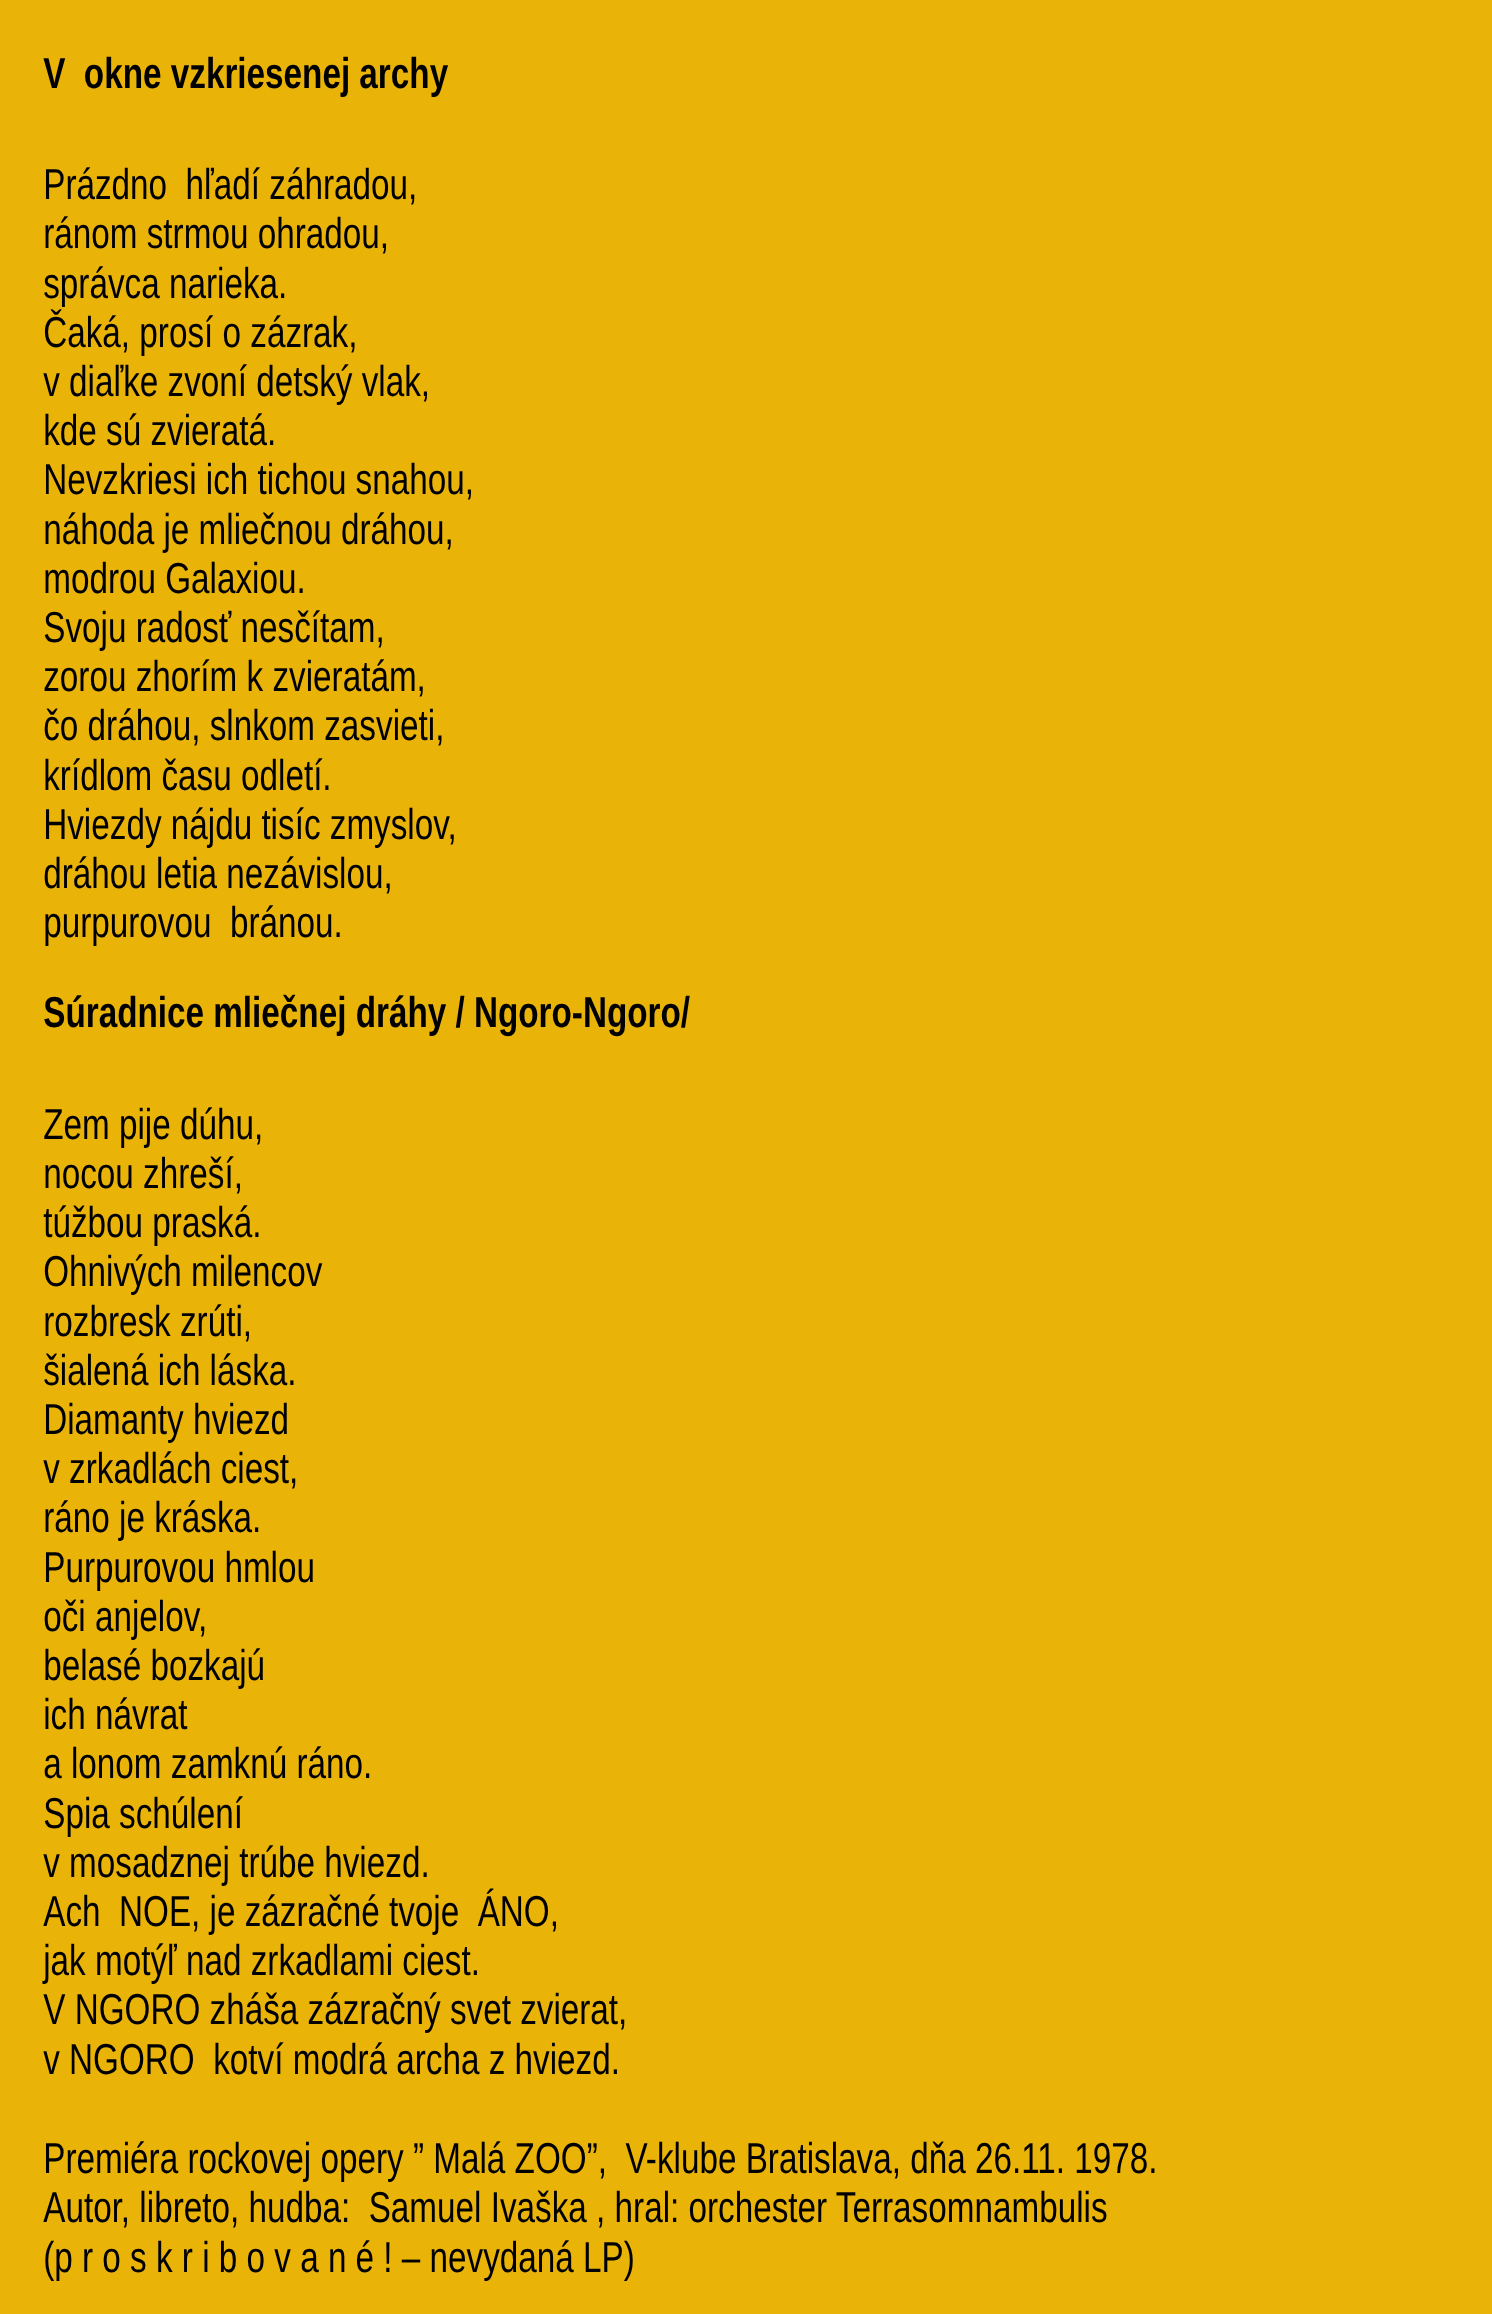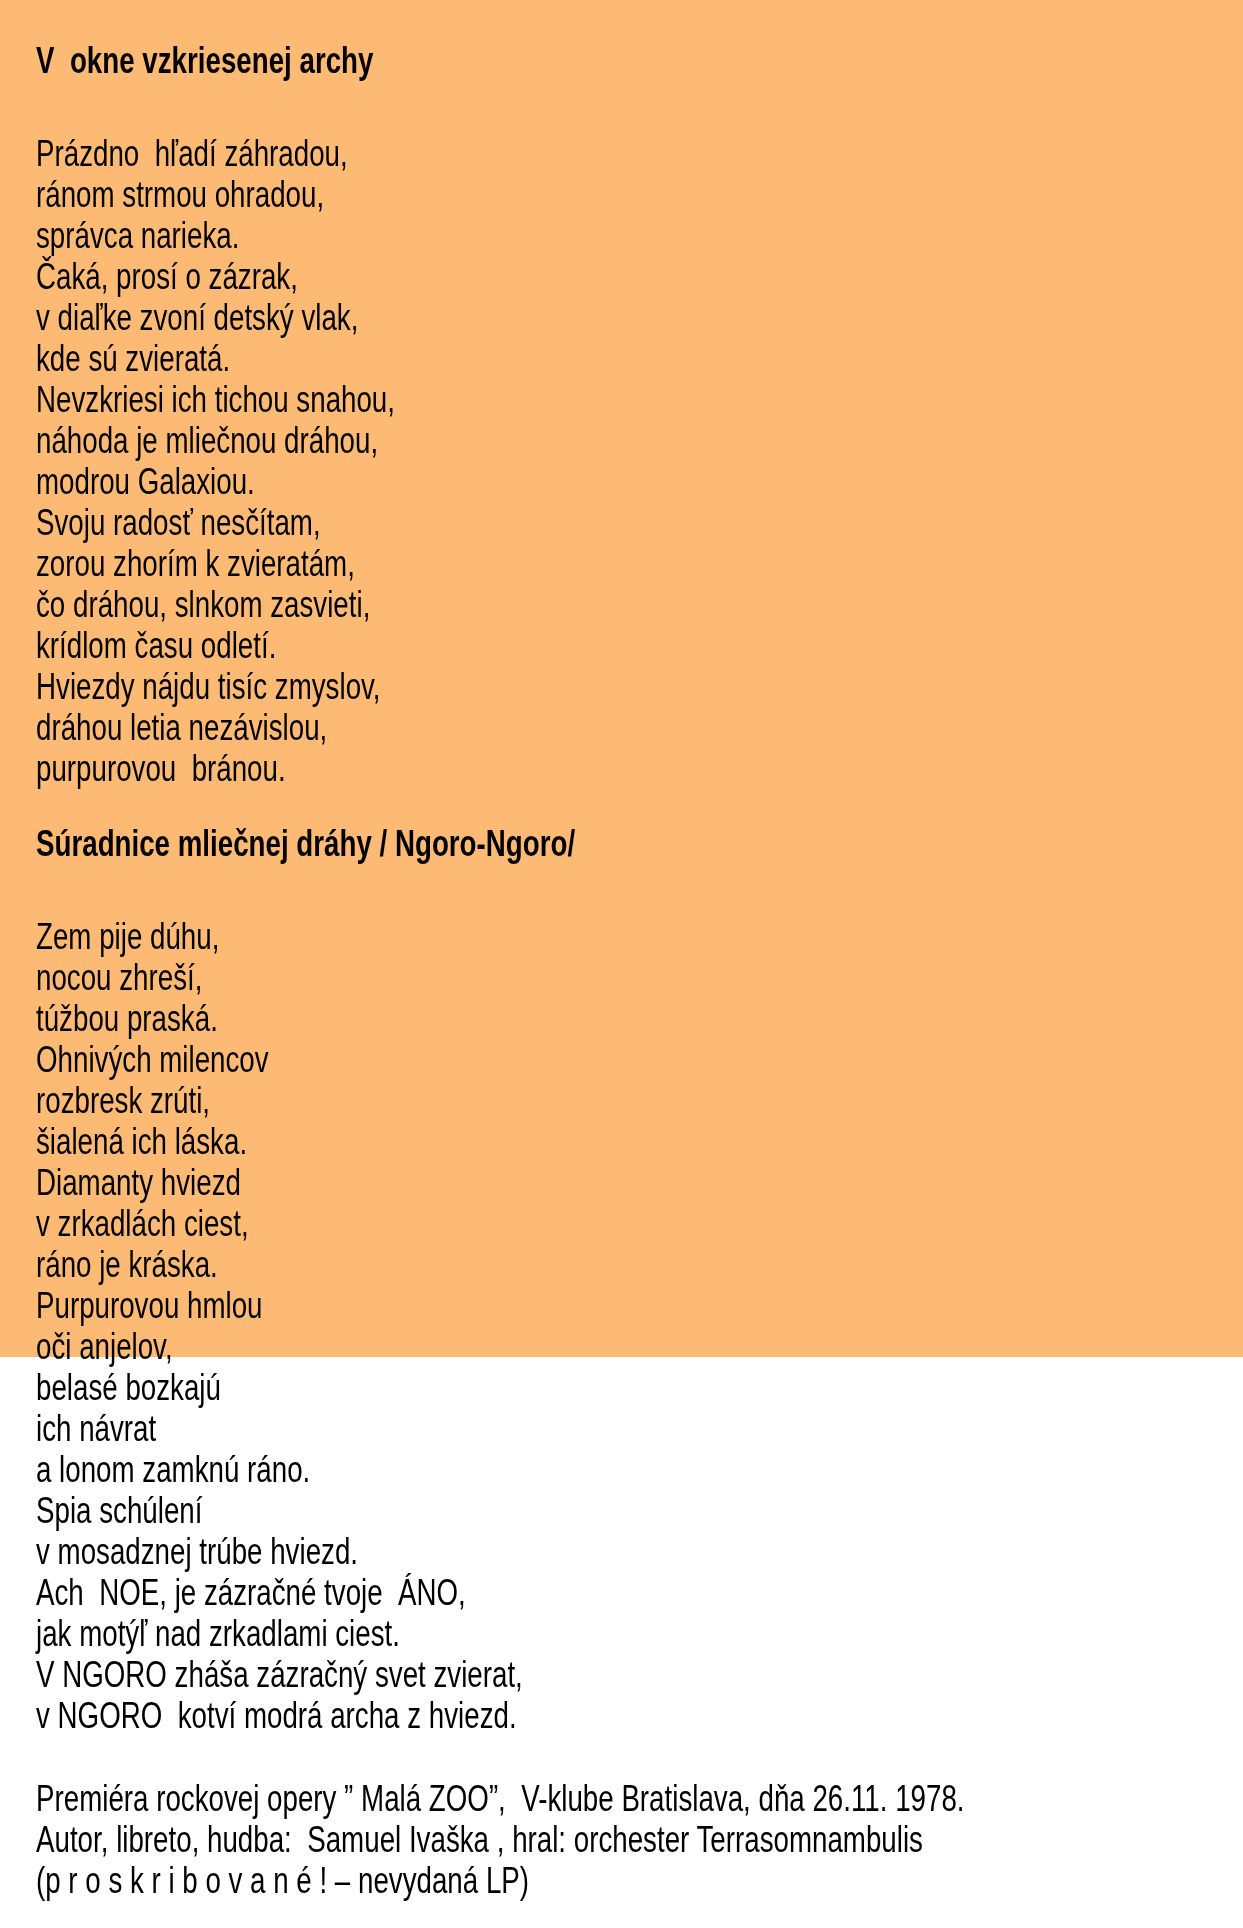--- a/index.html
+++ b/index.html
@@ -10,23 +10,23 @@
   body {
     width: 1243px;
     height: 1928px;
     overflow: hidden;
     font-family: "Liberation Sans", "DejaVu Sans", sans-serif;
     color: #000000;
   }
   .page {
     box-sizing: border-box;
     width: 1243px;
-    height: 1357px;
+    height: 1928px;
     padding: 40px 0 0 36px;
-    background: #fdba74;
+    background: #eab308;
   }
   
   .condense {
     transform: scaleX(0.77);
     transform-origin: 0 0;
     width: 130%;
   }
   .heading {
     font-size: 36px;
     font-weight: bold;

